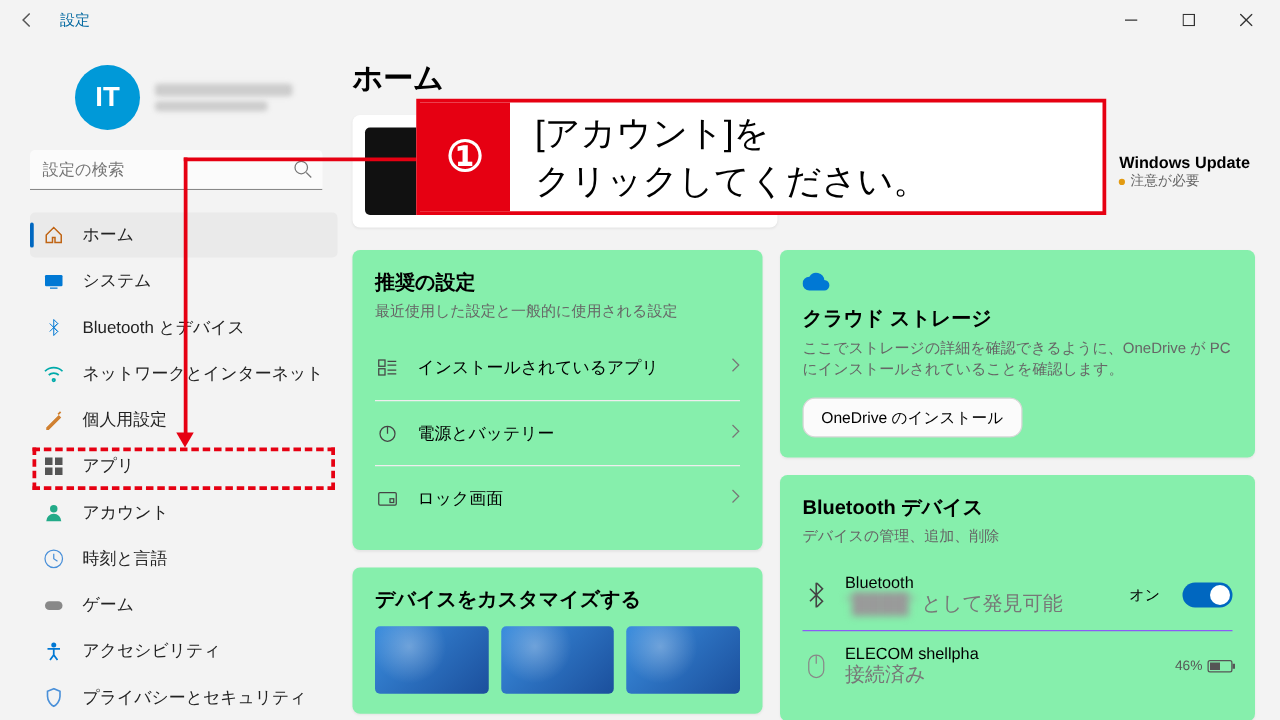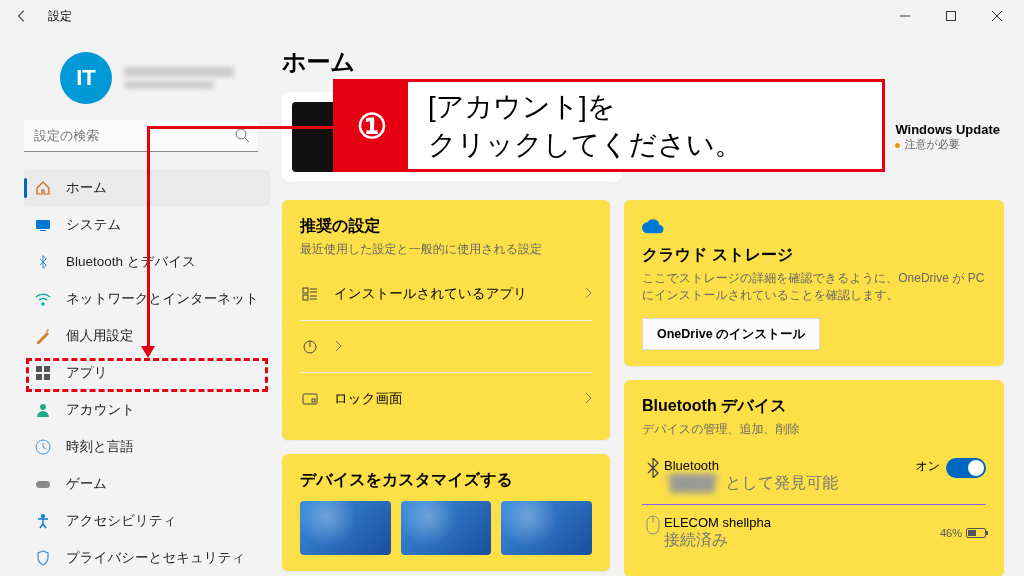--- a/index.html
+++ b/index.html
@@ -1,21 +1,21 @@
 <!DOCTYPE html>
 <html><head>
 <meta charset="utf-8">
 <style>
 * { margin: 0; padding: 0; box-sizing: border-box; font-family: "Yu Gothic UI", "Segoe UI", sans-serif; }
 body { background: #f3f3f3; width: 1024px; height: 576px; overflow: hidden; position: relative; }
 
 .titlebar { height: 32px; display: flex; align-items: center; padding: 0 4px; background: #f3f3f3; }
 .titlebar-left { display: flex; align-items: center; gap: 16px; padding-left: 8px; }
 .back-btn { width: 20px; height: 20px; display: flex; align-items: center; justify-content: center; color: #555; cursor: pointer; }
-.title { font-size: 12px; color: #000000; }
+.title { font-size: 12px; color: #0369a1; }
 .titlebar-right { margin-left: auto; display: flex; }
 .win-btn { width: 46px; height: 32px; display: flex; align-items: center; justify-content: center; color: #333; cursor: pointer; }
 
 .app { display: flex; height: calc(576px - 32px); }
 
 .sidebar { width: 270px; padding: 12px 0 0 24px; display: flex; flex-direction: column; gap: 4px; }
 .user-block { display: flex; align-items: center; gap: 12px; padding: 8px 0 12px 0; justify-content: center; }
 .avatar { width: 52px; height: 52px; border-radius: 50%; background: #0099d8; color: #fff; display: flex; align-items: center; justify-content: center; font-weight: 700; font-size: 22px; }
 .user-info { display: flex; flex-direction: column; gap: 4px; }
 .user-line { width: 110px; height: 10px; background: #ccc; border-radius: 3px; filter: blur(2px); }
@@ -45,39 +45,39 @@
 .mini-icon { width: 24px; height: 24px; display: flex; align-items: center; justify-content: center; }
 .mini-text { display: flex; flex-direction: column; }
 .mini-title { font-size: 13px; font-weight: 600; }
 .mini-sub { font-size: 11px; color: #666; }
 
 .content-row { display: flex; gap: 14px; }
 .col { display: flex; flex-direction: column; gap: 14px; }
 .col-left { width: 328px; }
 .col-right { flex: 1; }
 
-.card { background: #fde047; border-radius: 6px; box-shadow: 0 1px 2px rgba(0,0,0,.06); padding: 16px 18px; }
+.card { background: #86efac; border-radius: 6px; box-shadow: 0 1px 2px rgba(0,0,0,.06); padding: 16px 18px; }
 .card-title { font-size: 16px; font-weight: 600; margin-bottom: 4px; }
 .card-sub { font-size: 12px; color: #666; margin-bottom: 10px; }
 
 .setting-row { display: flex; align-items: center; height: 52px; border-top: 1px solid #eee; cursor: pointer; gap: 14px; }
 .setting-row:first-of-type { border-top: none; margin-top: 8px; }
 .setting-row .row-icon { width: 20px; display: flex; justify-content: center; color: #444; }
 .setting-row .row-label { flex: 1; font-size: 13.5px; }
 .setting-row .chev { color: #777; }
 
 .customize-thumbs { display: flex; gap: 10px; margin-top: 10px; }
 .thumb { flex: 1; height: 54px; border-radius: 4px; background: linear-gradient(135deg,#3a8dde,#1b4f9c); position: relative; overflow: hidden; }
 .thumb::after { content: ""; position: absolute; inset: 0; background: radial-gradient(circle at 30% 30%, rgba(255,255,255,.3), transparent 40%); }
 
-.btn { display: inline-flex; align-items: center; justify-content: center; height: 32px; padding: 0 14px; background: #fbfbfb; border: 1px solid #d6d6d6; border-radius: 0; font-size: 12.5px; cursor: pointer; font-weight: bold; }
+.btn { display: inline-flex; align-items: center; justify-content: center; height: 32px; padding: 0 14px; background: #fbfbfb; border: 1px solid #d6d6d6; border-radius: 10px; font-size: 12.5px; cursor: pointer; }
 
 .card-storage .cloud-icon { color: #0078d4; font-size: 20px; margin-bottom: 6px; }
 
-.bt-row { display: flex; padding: 10px 0; }
+.bt-row { display: flex; align-items: center; gap: 12px; padding: 10px 0; }
 .bt-icon { width: 22px; display: flex; justify-content: center; color: #444; }
 .bt-text { flex: 1; display: flex; flex-direction: column; }
 .bt-name { font-size: 13px; }
 .bt-sub { font-size: 16px; color: #777; }
 .toggle { width: 40px; height: 20px; background: #0067c0; border-radius: 10px; position: relative; }
 .toggle::after { content: ""; position: absolute; right: 2px; top: 2px; width: 16px; height: 16px; background: #fff; border-radius: 50%; }
 .toggle-label { font-size: 12px; margin-right: 6px; }
 .battery { display: flex; align-items: center; gap: 4px; font-size: 11px; color: #555; }
 .battery-icon { width: 20px; height: 10px; border: 1px solid #555; border-radius: 2px; position: relative; }
 .battery-icon::after { content: ""; position: absolute; right: -3px; top: 2px; width: 2px; height: 4px; background: #555; }
@@ -294,20 +294,21 @@
                     <path d="M2 1l5 5-5 5" stroke="currentColor" fill="none"></path>
                   </svg></span>
               </div>
               <div class="setting-row">
                 <span class="row-icon">
                   <svg width="16" height="16" viewBox="0 0 16 16">
                     <circle cx="8" cy="8" r="6" stroke="#444" fill="none"></circle>
                     <line x1="8" y1="2" x2="8" y2="8" stroke="#444"></line>
                   </svg>
                 </span>
+                <span class="row-label">電源とバッテリー</span>
                 <span class="chev"><svg width="8" height="12" viewBox="0 0 8 12">
                     <path d="M2 1l5 5-5 5" stroke="currentColor" fill="none"></path>
                   </svg></span>
               </div>
               <div class="setting-row">
                 <span class="row-icon">
                   <svg width="16" height="16" viewBox="0 0 16 16">
                     <rect x="1" y="3" width="14" height="10" rx="1" stroke="#444" fill="none"></rect>
                     <rect x="10" y="8" width="3" height="3" stroke="#444" fill="none"></rect>
                   </svg>

